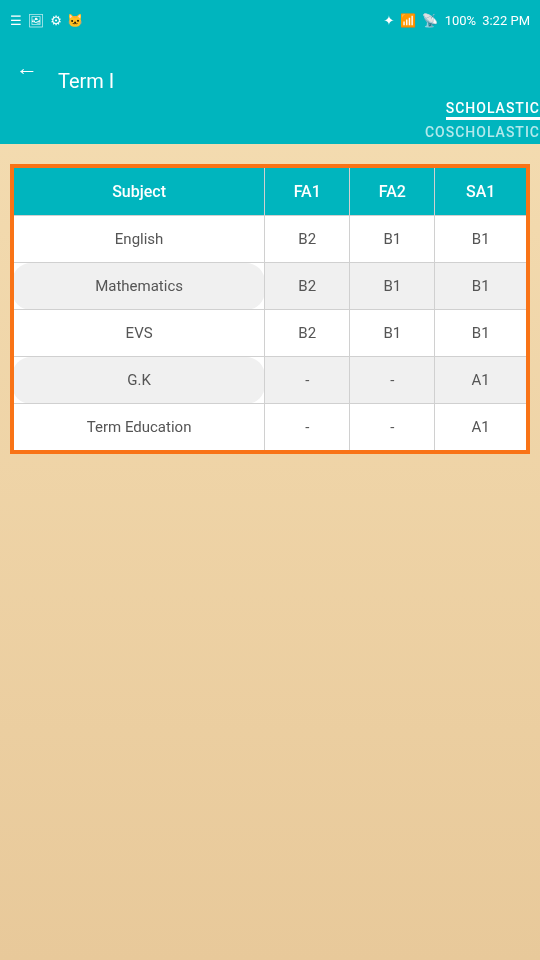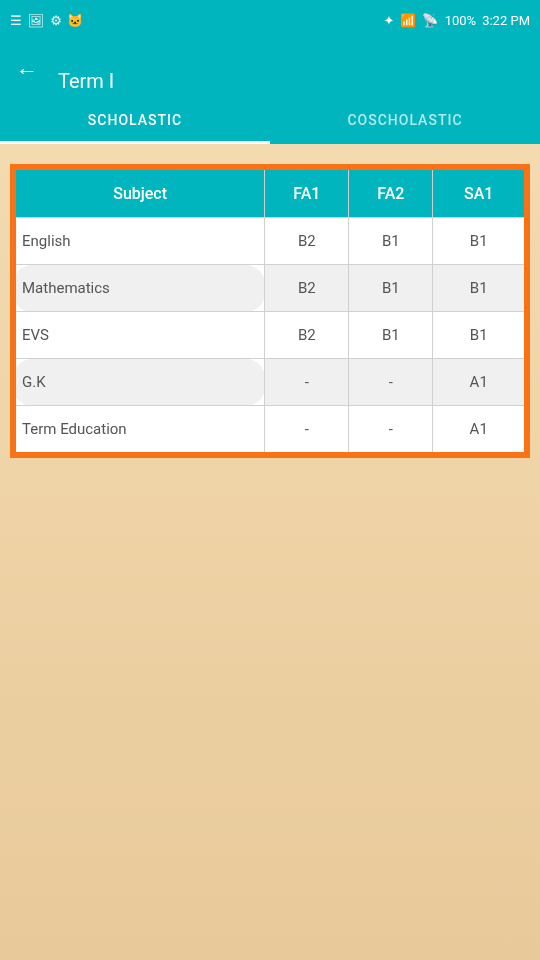--- a/index.html
+++ b/index.html
@@ -57,20 +57,21 @@
       margin-top: 25px;
     }
 
     
     .tabs {
       width: 100%;
       height: 48px;
       background: #00b5be;
       display: flex;
       align-items: flex-end;
+      flex-direction: column;
     }
     .tab {
       flex: 1;
       height: 100%;
       display: flex;
       align-items: center;
       justify-content: center;
       color: white;
       font-size: 14px;
       font-weight: 500;
@@ -93,21 +94,21 @@
 
     
     .content {
       padding: 20px 10px;
     }
 
     
     .grade-table {
       width: 100%;
       border-collapse: collapse;
-      border: 6px solid #f97316;
+      border: 4px solid #f97316;
       background: white;
     }
     .grade-table th, .grade-table td {
       border: 1px solid #d0d0d0;
       text-align: center;
       padding: 14px 6px;
       font-size: 15px;
       color: #555;
     }
     .grade-table thead th {
@@ -116,21 +117,21 @@
       font-weight: 500;
       font-size: 16px;
     }
     .grade-table tbody tr:nth-child(even) td {
       background: #f0f0f0;
     }
     .grade-table tbody tr:nth-child(odd) td {
       background: white;
     }
     .grade-table td:first-child {
-      text-align: left;
+      text-align: center;
       color: #555;
       border-radius: 19px;
     }
   </style>
 </head>
 <body>
 
 <div class="status-bar">
   <div class="status-left">
     <span>☰</span>

